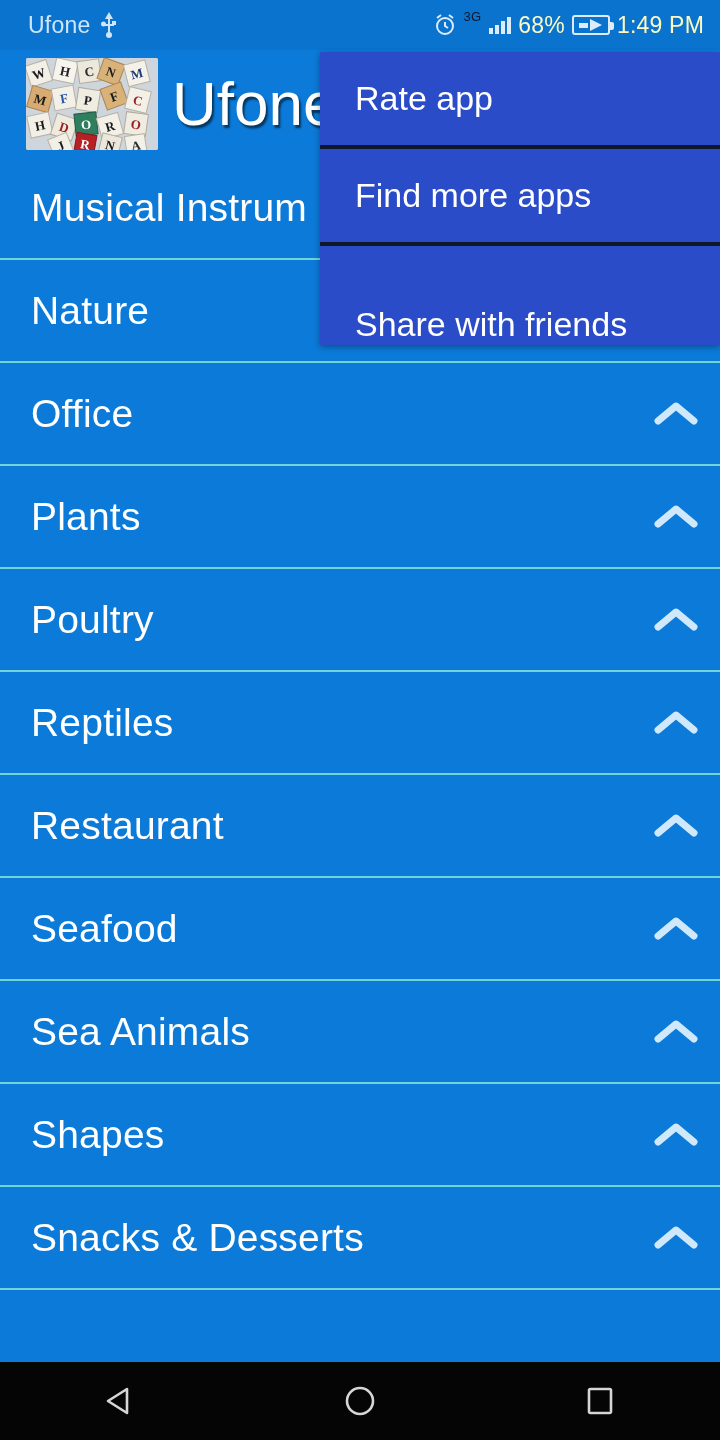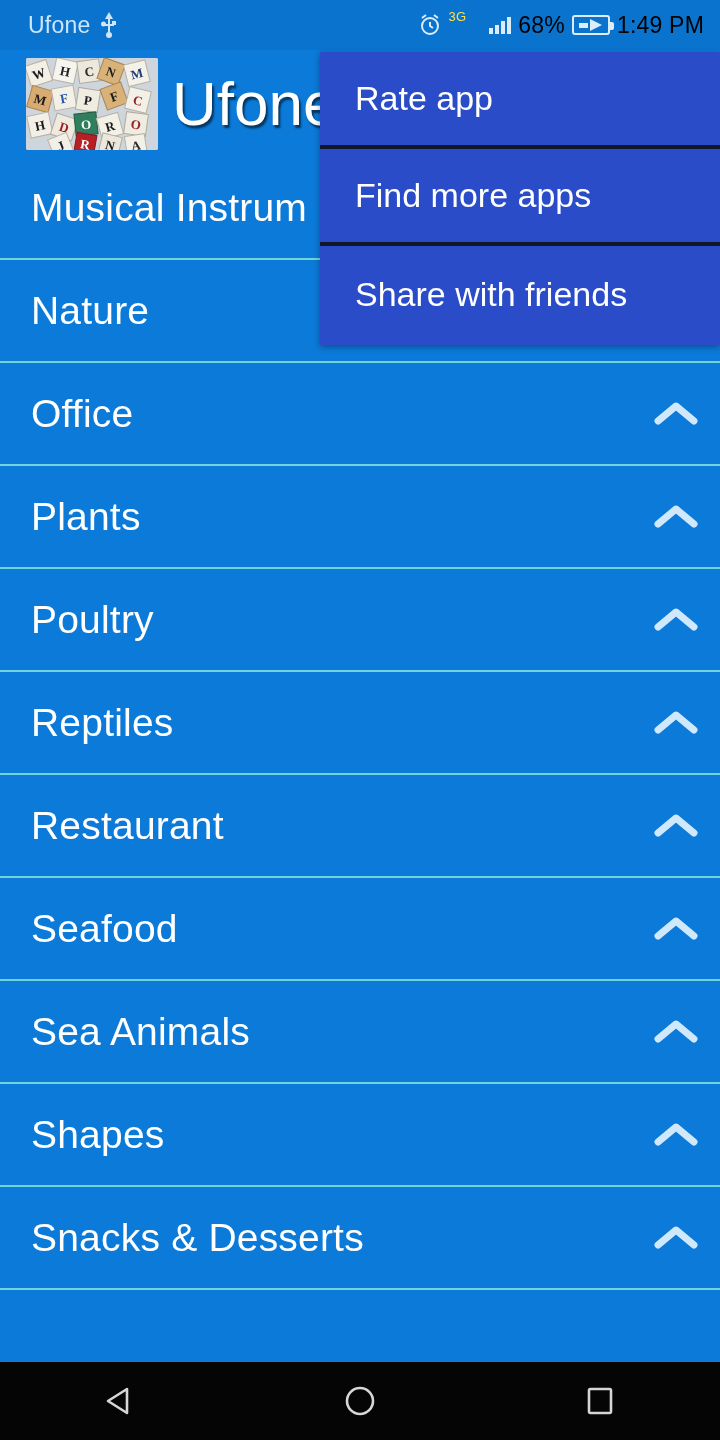--- a/index.html
+++ b/index.html
@@ -14,30 +14,30 @@
   
   .statusbar{
     position:absolute; top:0; left:0; width:720px; height:50px;
     background:#0a73cd;
     display:flex; align-items:center; justify-content:space-between;
     padding:0 16px 0 28px;
     color:#cfe6fa; font-size:23px; letter-spacing:.2px;
   }
   .sb-left{ display:flex; align-items:center; gap:11px; }
   .sb-right{ display:flex; align-items:center; gap:7px; }
-  .sb-right .txt{ color:#000000; font-size:23px; }
+  .sb-right .txt{ color:#fef9c3; font-size:23px; }
   .ico{ display:inline-flex; align-items:center; }
 
   .bars{ display:flex; align-items:flex-end; gap:2px; height:17px; }
   .bars i{ display:block; width:4px; background:#dcecfb; }
   .bars i:nth-child(1){ height:6px; }
   .bars i:nth-child(2){ height:9px; }
   .bars i:nth-child(3){ height:13px; }
   .bars i:nth-child(4){ height:17px; }
-  .g3{ font-size:13px; color:#fde047; align-self:flex-start; margin-right:16px; position:relative; top:-3px;}
+  .g3{ font-size:13px; color:#0f172a; align-self:flex-start; margin-right:1px; position:relative; top:-3px;}
 
   .batt{ position:relative; width:38px; height:20px; border:2px solid #dcecfb; border-radius:3px; display:flex; align-items:center; justify-content:center;}
   .batt:after{ content:""; position:absolute; right:-6px; top:5px; width:4px; height:8px; background:#dcecfb; border-radius:0 2px 2px 0;}
   .batt .bolt{ width:0;height:0; border-top:6px solid transparent; border-bottom:6px solid transparent; border-left:12px solid #dcecfb; margin-left:4px;}
   .batt .stub{ width:9px; height:5px; background:#dcecfb; margin-right:-2px;}
 
   
   .actionbar{
     position:absolute; top:50px; left:0; width:720px; height:107px;
     background:#0b7ad8;
@@ -80,21 +80,21 @@
     position:absolute; top:52px; left:320px; width:400px; height:293px;
     background:#2a4cc8;
     box-shadow:0 2px 6px rgba(0,0,0,.35);
     z-index:30;
   }
   .menu-item{
     height:97px; display:flex; align-items:center;
     color:#ffffff; font-size:34px; padding-left:35px;
     border-bottom:4px solid #0f172a;
   }
-  .menu-item:last-child{ border-bottom:none; }
+  .menu-item:last-child{ border-bottom:none;margin-top:30px; }
 
   
   .navbar{
     position:absolute; left:0; bottom:0; width:720px; height:78px;
     background:#050505;
     display:flex; align-items:center; justify-content:space-around;
   }
   .navbar .nb{ width:80px; height:78px; display:flex; align-items:center; justify-content:center; }
   .navbar svg{ display:block; }
 </style>

